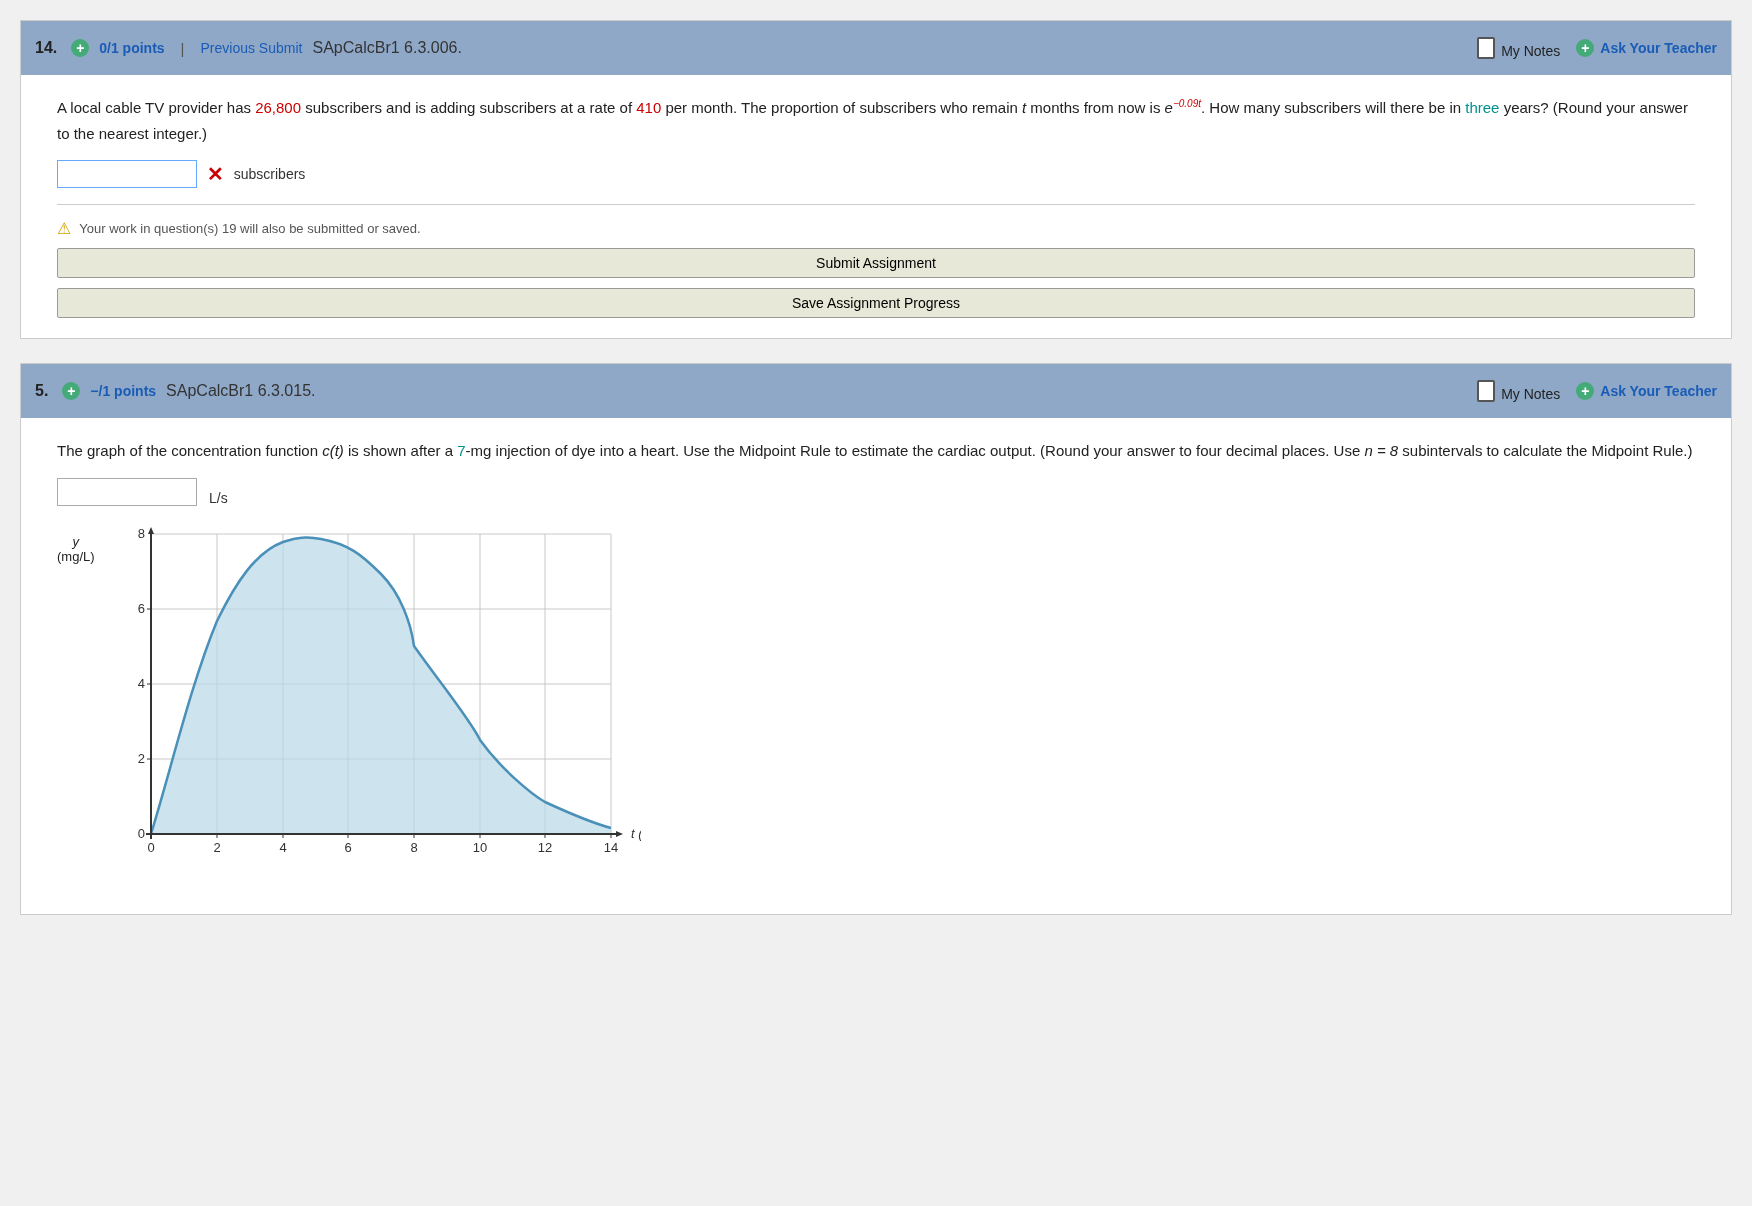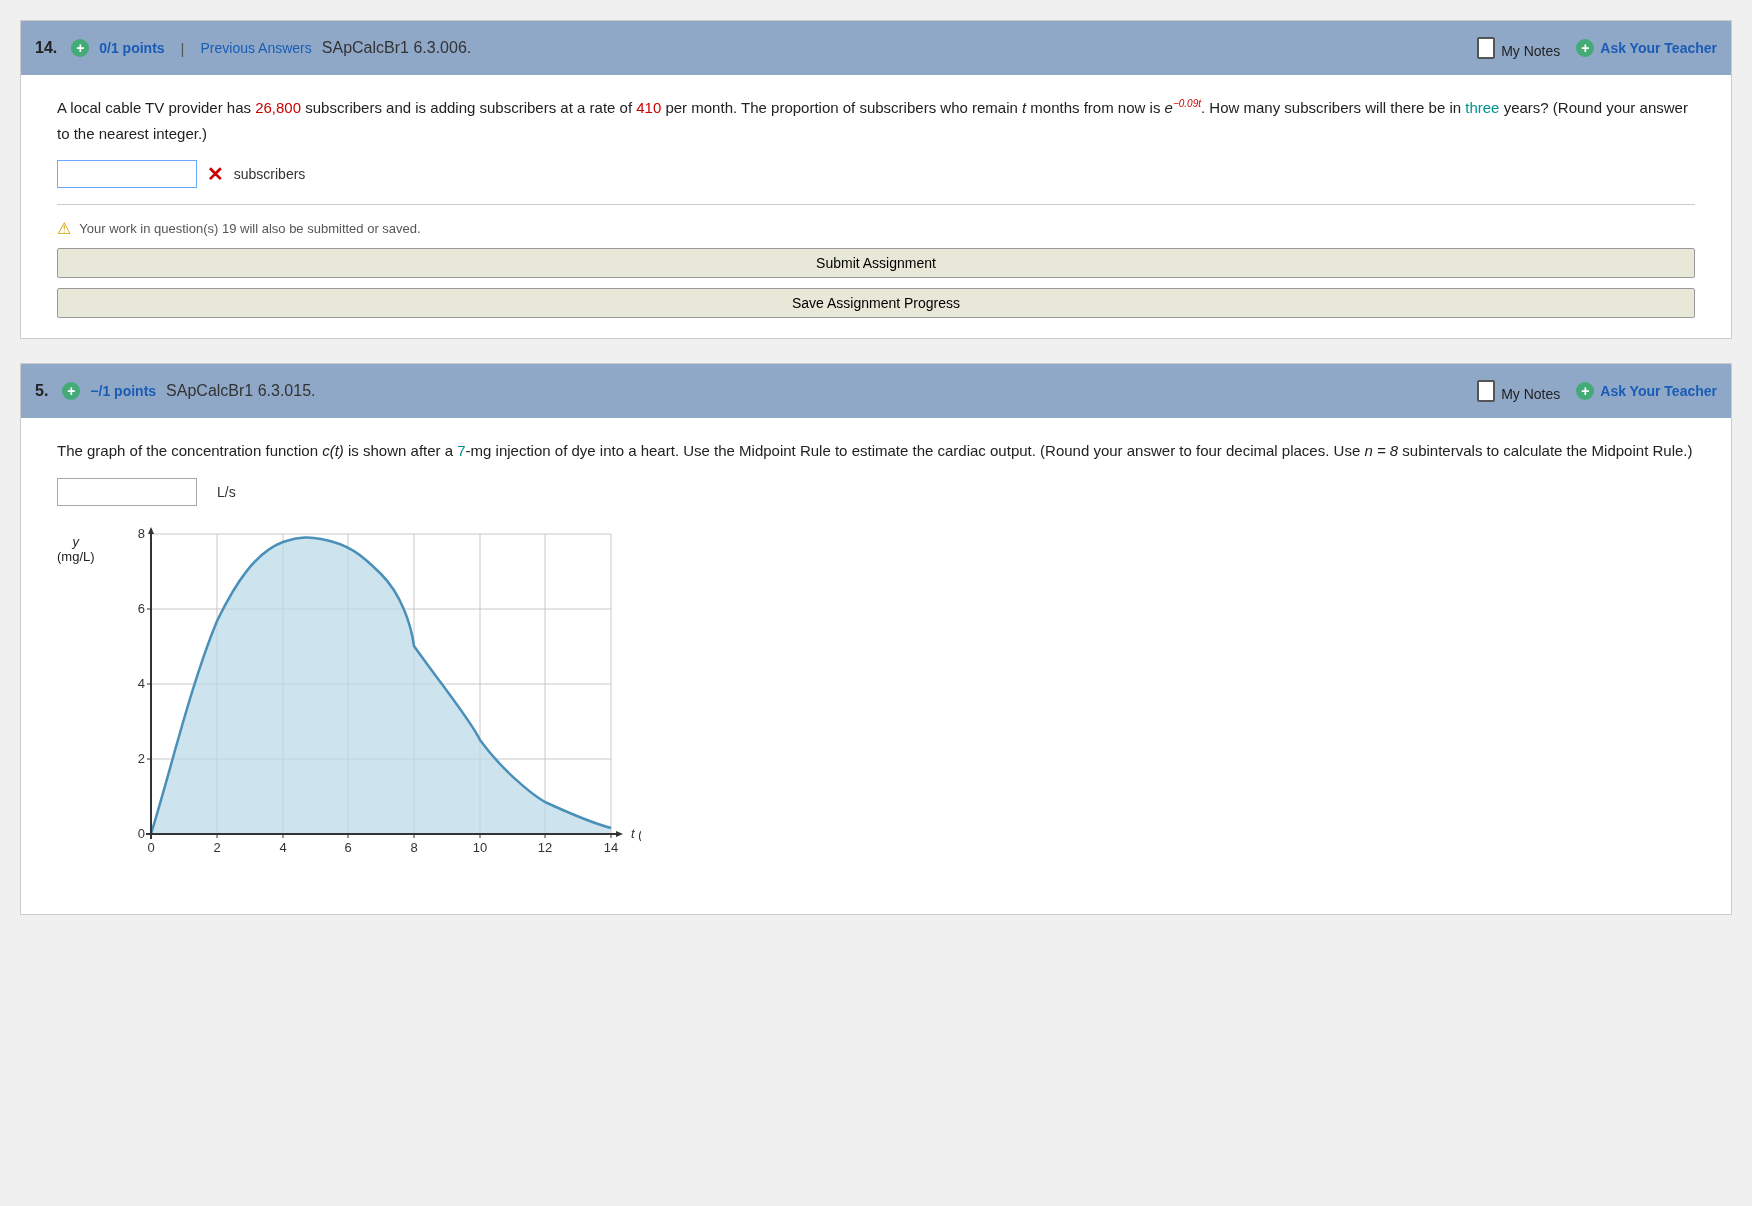--- a/index.html
+++ b/index.html
@@ -149,22 +149,22 @@
     .btn-submit, .btn-save {
       padding: 6px 16px;
       font-size: 14px;
       border: 1px solid #999;
       background: #e8e8d8;
       cursor: pointer;
       border-radius: 2px;
     }
     .ls-input-row {
       display: flex;
-      align-items: center;
-      gap: 20px;
+      align-items: flex-end;
+      gap: 12px;
       margin-bottom: 18px;
     }
     .ls-input {
       border: 1px solid #aaa;
       padding: 4px 6px;
       width: 140px;
       font-size: 14px;
       height: 28px;
     }
     .graph-wrap {
@@ -193,21 +193,21 @@
 </head>
 <body>
 
 <div class="question-block">
   <div class="question-header">
     <span class="question-num">14.</span>
     <span class="plus-circle">+</span>
     <span class="points-label">0/1 points</span>
     <span class="separator">|</span>
     <a class="prev-answers" href="#">
-      <span>Previous Answers</span>
+      <span>Previous Submit</span>
     </a>
     <span class="course-code">SApCalcBr1 6.3.006.</span>
     <div class="header-right">
       <div class="my-notes-btn">
         <span class="doc-icon"></span>
         <span>My Notes</span>
       </div>
       <div class="ask-teacher-btn">
         <span class="plus-circle">+</span>
         <span>Ask Your Teacher</span>

